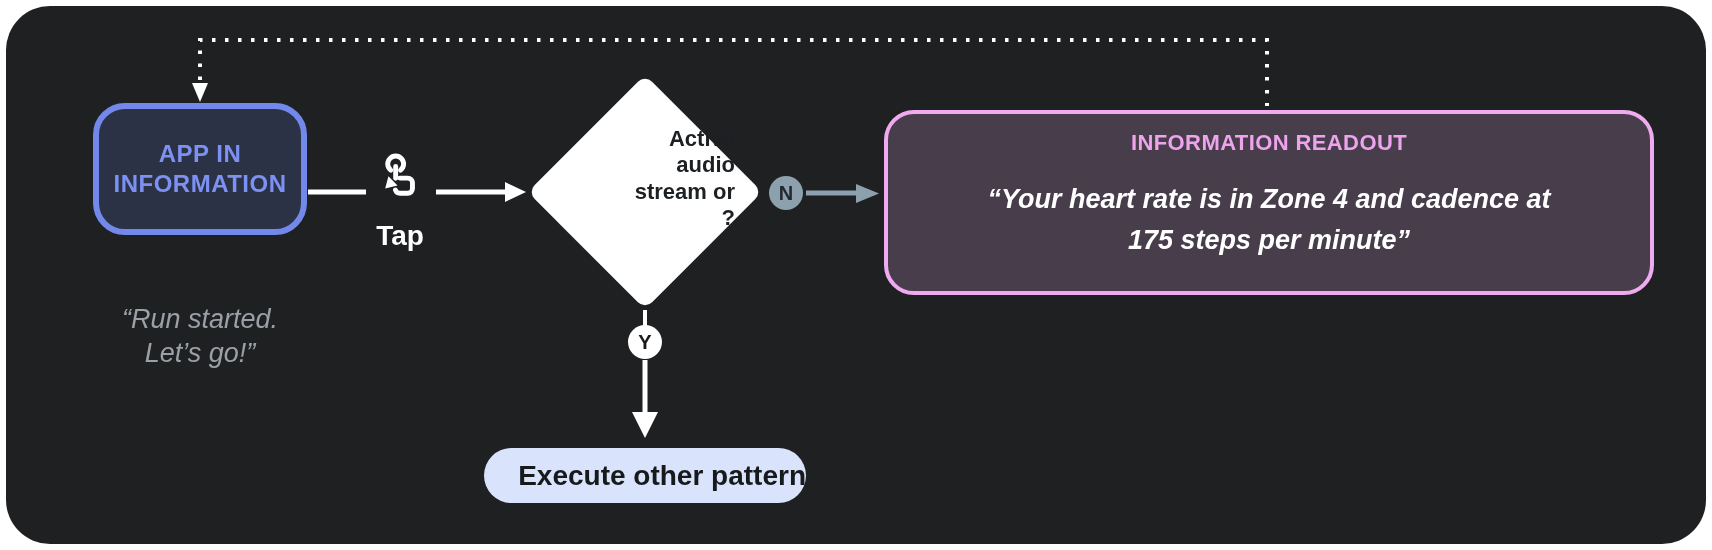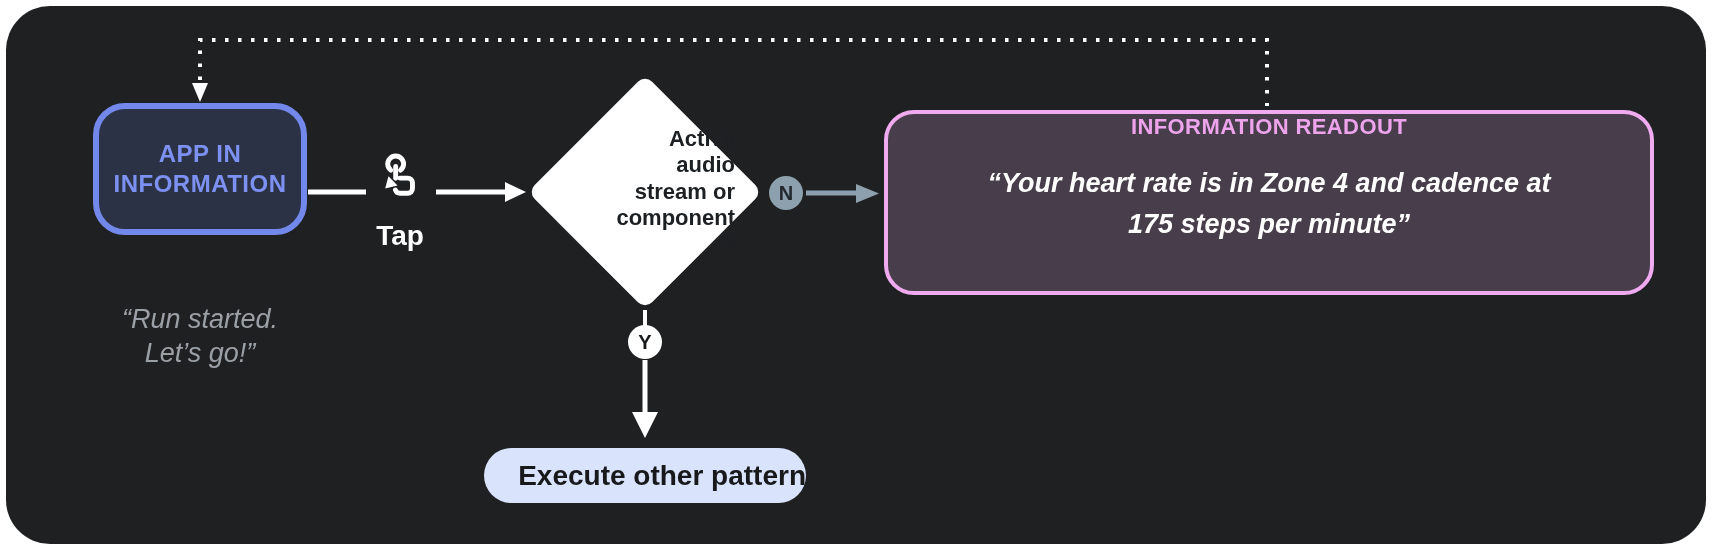--- a/index.html
+++ b/index.html
@@ -56,21 +56,21 @@
     display:flex; align-items:center; justify-content:center;
     font-weight:700; font-size:20px;
   }
   .badge-n { left:769px; top:176px; background:var(--branch-slate, #8ca1ad); color:#22282d; }
   .badge-y { left:628px; top:325px; background:#ffffff; color:#17191b; }
 
   .readout {
     position:absolute; left:884px; top:110px; width:770px; height:185px;
     box-sizing:border-box; border:4px solid var(--readout-border, #f0abf0);
     background:var(--readout-fill, #483d4b); border-radius:30px;
-    text-align:center; 
+    text-align:center; padding-top:16px;
   }
   .readout-title {
     color:var(--readout-title, #eda4ec); font-weight:700; font-size:22px; letter-spacing:0.4px;
   }
   .readout-quote {
     margin-top:23px; color:#ffffff; font-weight:700; font-style:italic;
     font-size:27px; line-height:1.5;
   }
 
   .pill {
@@ -117,21 +117,20 @@
       <path d="M12.8 12.9 h3.4 a2 2 0 0 1 2 2 v2.5 a2 2 0 0 1 -2 2 h-3.3 a2.1 2.1 0 0 1 -2 -1.4" stroke="#fff" stroke-width="2.1" fill="none" stroke-linecap="round"></path>
     </svg>
   </div>
   <div class="tap-label">Tap</div>
 
   <div class="diamond"></div>
   <div class="diamond-text">
     <div>Active</div>
     <div>audio</div>
     <div>stream or</div>
-    <div>component</div>
     <div>?</div>
   </div>
 
   <div class="badge badge-n">N</div>
   <div class="badge badge-y">Y</div>
 
   <div class="readout">
     <div class="readout-title">INFORMATION READOUT</div>
     <div class="readout-quote">
       <div>“Your heart rate is in Zone 4 and cadence at</div>

